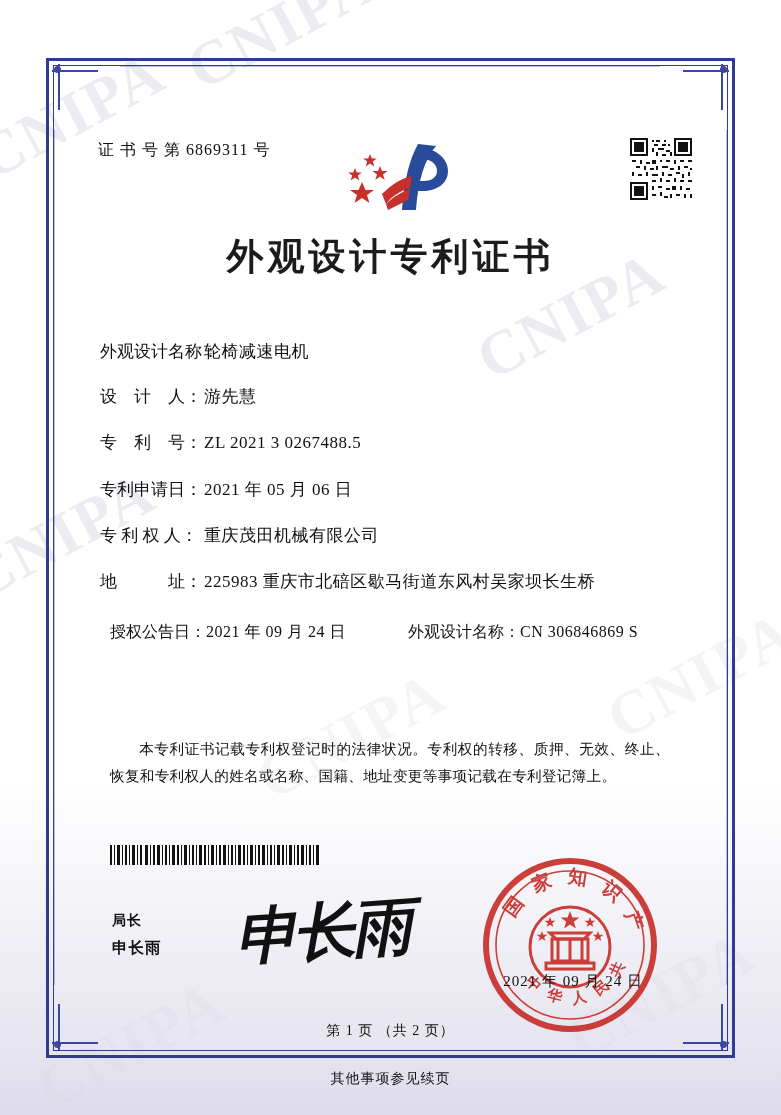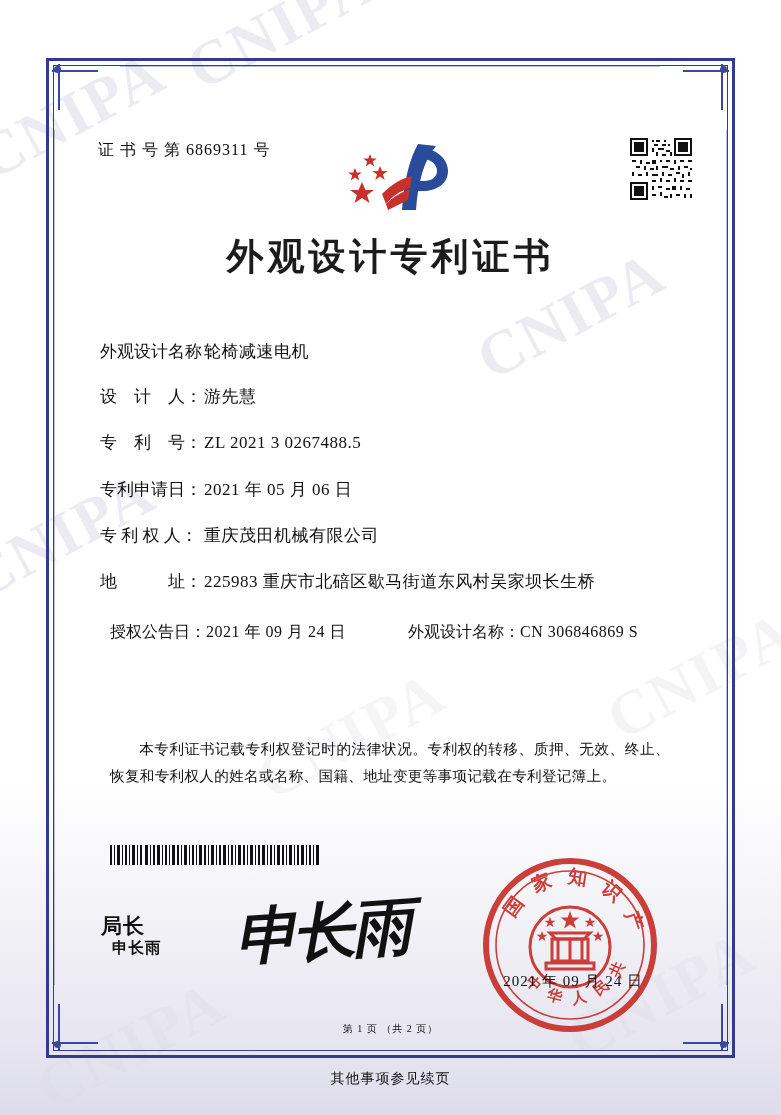--- a/index.html
+++ b/index.html
@@ -163,22 +163,22 @@
   #barcode {
     position: absolute;
     left: 110px; top: 845px;
     height: 20px;
     width: 210px;
   }
 
   
   #sig-label {
     position: absolute;
-    left: 101px; top: 912px;
-    font-size: 21px;
+    left: 112px; top: 912px;
+    font-size: 14px;
     font-weight: bold;
     color: #111;
     letter-spacing: 1px;
   }
   #sig-name {
     position: absolute;
     left: 112px; top: 938px;
     font-size: 15.5px;
     font-weight: bold;
     color: #111;
@@ -213,21 +213,21 @@
     letter-spacing: 1px;
     z-index: 6;
   }
 
   
   #page-no {
     position: absolute;
     left: 0; top: 1022px;
     width: 781px;
     text-align: center;
-    font-size: 10px;
+    font-size: 14px;
     color: #111;
     letter-spacing: 1px;
   }
   #footnote {
     position: absolute;
     left: 0; top: 1070px;
     width: 781px;
     text-align: center;
     font-size: 14px;
     color: #111;

